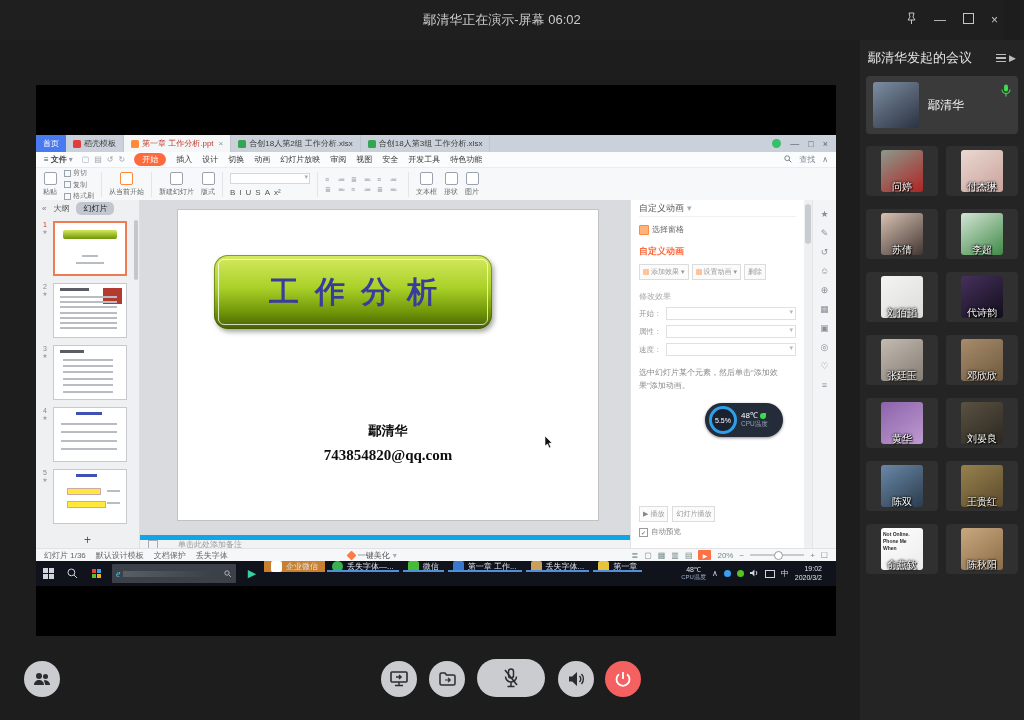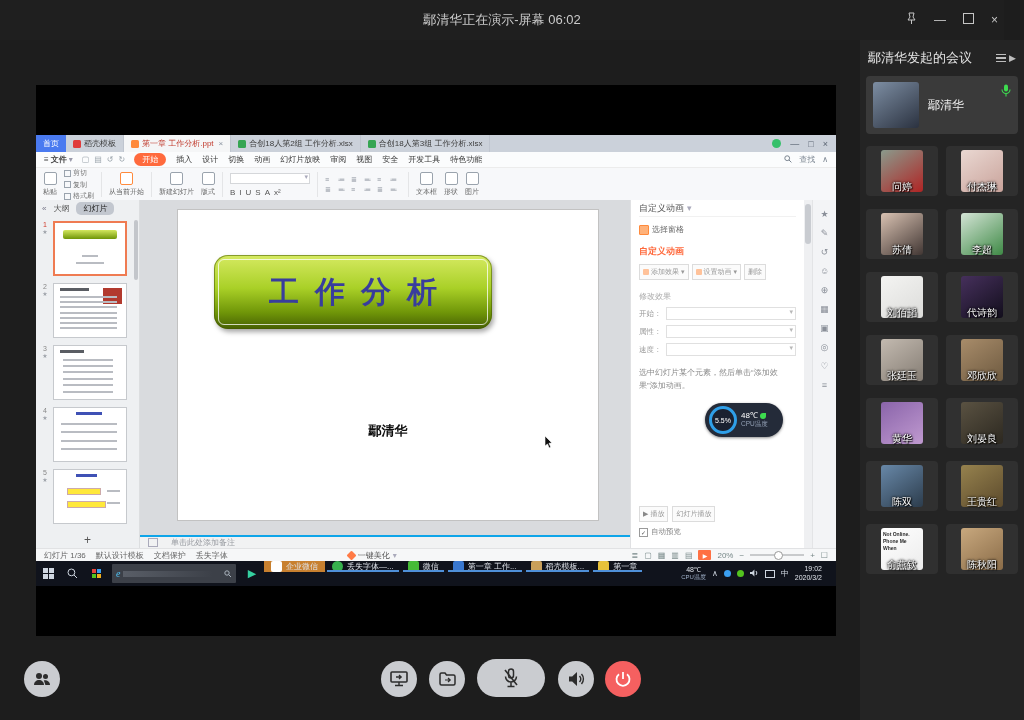--- a/index.html
+++ b/index.html
@@ -87,22 +87,22 @@
   .banner{position:absolute;left:36px;width:278px;top:45px;height:74px;border-radius:14px;
           background:linear-gradient(180deg,#d6ea62 0%,#a9d027 45%,#6f9508 78%,#465f04 100%);
           box-shadow:2px 3px 5px rgba(0,0,0,.35),inset 0 0 0 1px rgba(70,90,0,.55)}
   .banner::after{content:"";position:absolute;inset:4px;border:1px solid rgba(255,255,255,.75);border-radius:6px}
   .banner-text{position:absolute;inset:0;display:flex;align-items:center;justify-content:center;
                font-size:30px;font-weight:600;color:#383d9d;letter-spacing:16px;padding-left:16px}
   .slide-author{position:absolute;left:0;right:0;top:212px;text-align:center;font-weight:bold;font-size:13px;color:#0e0e0e}
   .slide-email{position:absolute;left:0;right:0;top:237px;text-align:center;font-weight:bold;font-size:15px;
                font-family:"Liberation Serif",serif;color:#0e0e0e}
   .cursor{position:absolute;left:366px;top:226px}
-  .notes{position:absolute;left:104px;top:400px;width:490px;height:13px;background:#f1f2f3;border-top:2px solid #0ea5e9;
-         display:flex;align-items:center;gap:13px;padding:0 8px;font-size:8px;color:#979aa0;box-sizing:border-box}
+  .notes{position:absolute;left:104px;top:400px;width:490px;height:13px;background:#f1f2f3;border-top:5px solid #0ea5e9;
+         display:flex;align-items:center;gap:20px;padding:0 8px;font-size:8px;color:#979aa0;box-sizing:border-box}
   .notes-ic{width:8px;height:7px;border:1px solid #aab;flex:none}
   
   .tpane{position:absolute;left:594px;top:65px;width:174px;height:348px;background:#fff;border-left:1px solid #e0e1e3;
          padding:0 8px;box-sizing:border-box}
   .tp-title{display:flex;align-items:center;gap:3px;height:16px;font-size:9px;color:#555;border-bottom:1px solid #f1f1f1}
   .tp-selectpane{display:flex;align-items:center;gap:3px;margin-top:7px;font-size:8px;color:#666}
   .tp-spic{width:8px;height:8px;background:#ffb27a;border:1px solid #ff8a3c;border-radius:1px}
   .tp-section{color:#ff6a3d;font-weight:bold;font-size:9px;margin-top:10px}
   .tp-btns{display:flex;gap:3px;margin-top:6px}
   .tp-btn{border:1px solid #dcdcdc;background:#fbfbfb;font-size:7px;color:#999;padding:2px 3px;display:flex;gap:2px;align-items:center;white-space:nowrap}
@@ -506,20 +506,21 @@
       <div class="pscroll"></div>
       <div class="l-add">+</div>
     </div>
 
     <div class="canvas">
       <div class="slide">
         <div class="banner">
           <div class="banner-text">工作分析</div>
         </div>
         <div class="slide-author">鄢清华</div>
+        <div class="slide-email">743854820@qq.com</div>
         <div class="cursor">
           <svg width="9" height="13" viewBox="0 0 9 13">
               <path d="M1 0l7 7-3 .3 1.8 3.8-1.6.8L3.5 8 1 10z" fill="#111" stroke="#fff" stroke-width="0.6"></path>
             </svg>
         </div>
       </div>
     </div>
 
     <div class="notes">
       <span class="notes-ic"></span>
@@ -686,21 +687,21 @@
         <span class="tbi underline">
           <i class="ai" style="background: rgb(70, 187, 54);"></i>
           <span>微信</span>
         </span>
         <span class="tbi underline">
           <i class="ai" style="background: rgb(58, 120, 208);"></i>
           <span>第一章 工作...</span>
         </span>
         <span class="tbi underline">
           <i class="ai" style="background: rgb(202, 160, 90);"></i>
-          <span>稻壳模板...</span>
+          <span>丢失字体...</span>
         </span>
         <span class="tbi underline">
           <i class="ai" style="background: rgb(232, 194, 58);"></i>
           <span>第一章</span>
         </span>
       </span>
     <span class="tray">
       <span class="tr-temp">
         <span class="t1">48℃</span>
         <span class="t2">CPU温度</span>

